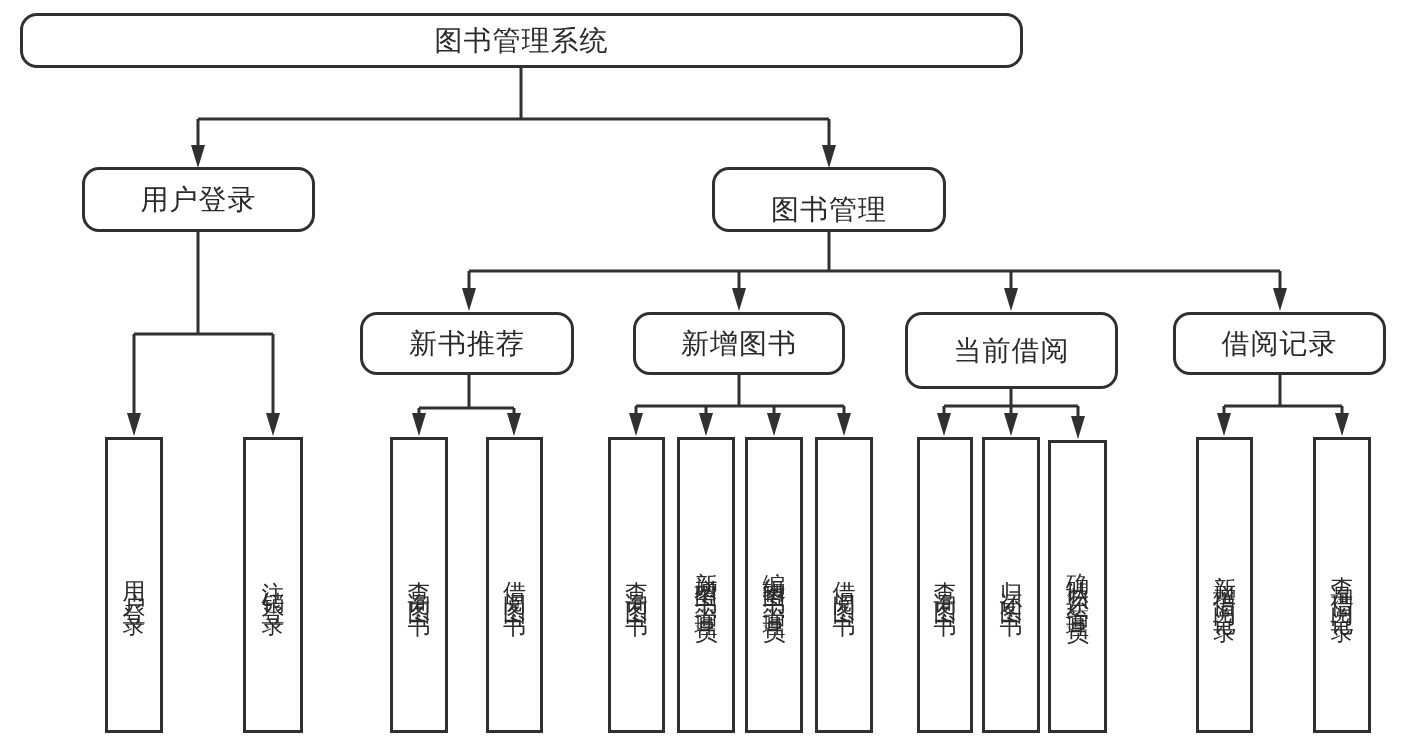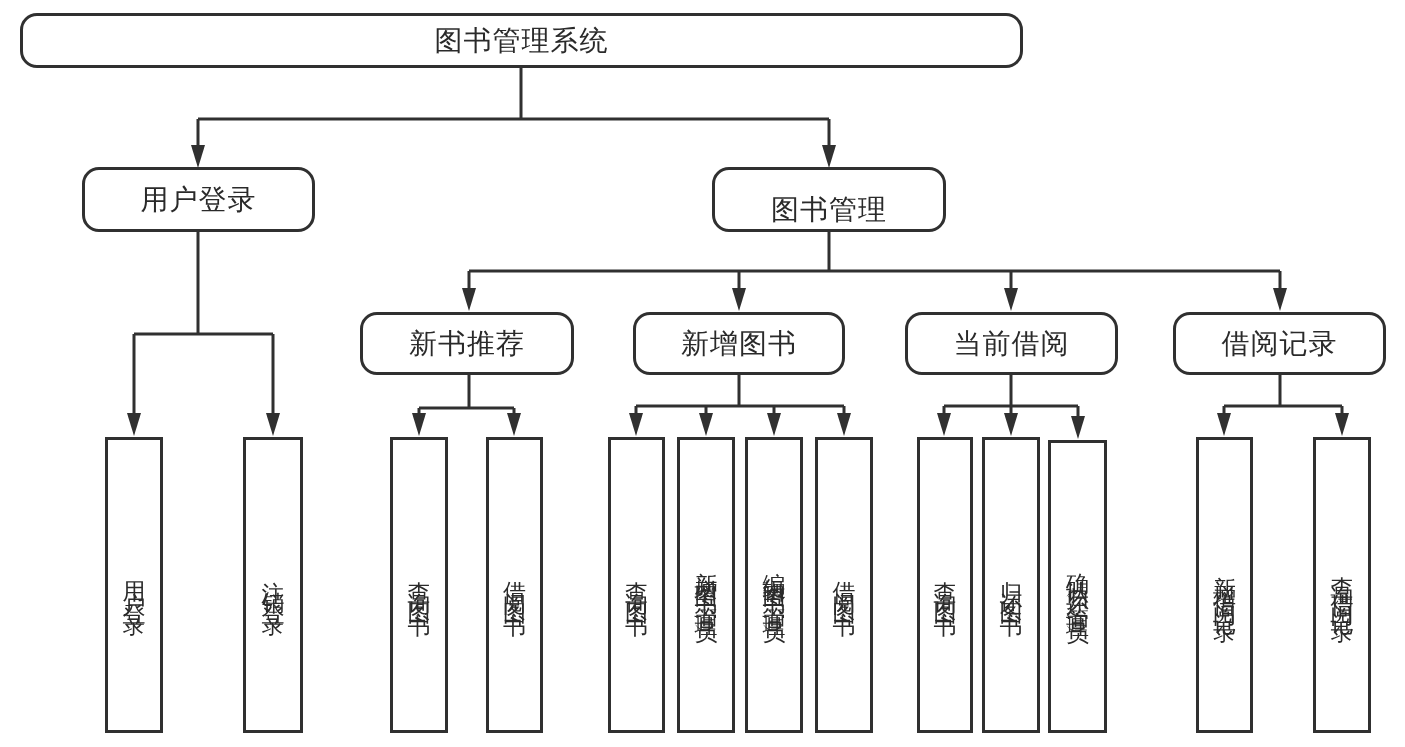--- a/index.html
+++ b/index.html
@@ -112,21 +112,21 @@
   <div class="node hnode" style="left:712px; top:167px; width:234px; height:65px;align-items:flex-end;">
     <span>图书管理</span>
   </div>
 
   <div class="node hnode" style="left:360px; top:312px; width:214px; height:63px;">
     <span>新书推荐</span>
   </div>
   <div class="node hnode" style="left:633px; top:312px; width:212px; height:63px;">
     <span>新增图书</span>
   </div>
-  <div class="node hnode" style="left:905px; top:312px; width:213px; height:63px;">
+  <div class="node hnode" style="left:905px; top:312px; width:213px; height:77px;">
     <span>当前借阅</span>
   </div>
   <div class="node hnode" style="left:1173px; top:312px; width:213px; height:63px;">
     <span>借阅记录</span>
   </div>
 
   <div class="node vnode" style="left:105px; top:437px; width:58px; height:296px;">
     <span class="vlabel">用户登录</span>
   </div>
   <div class="node vnode" style="left:243px; top:437px; width:60px; height:296px;">

